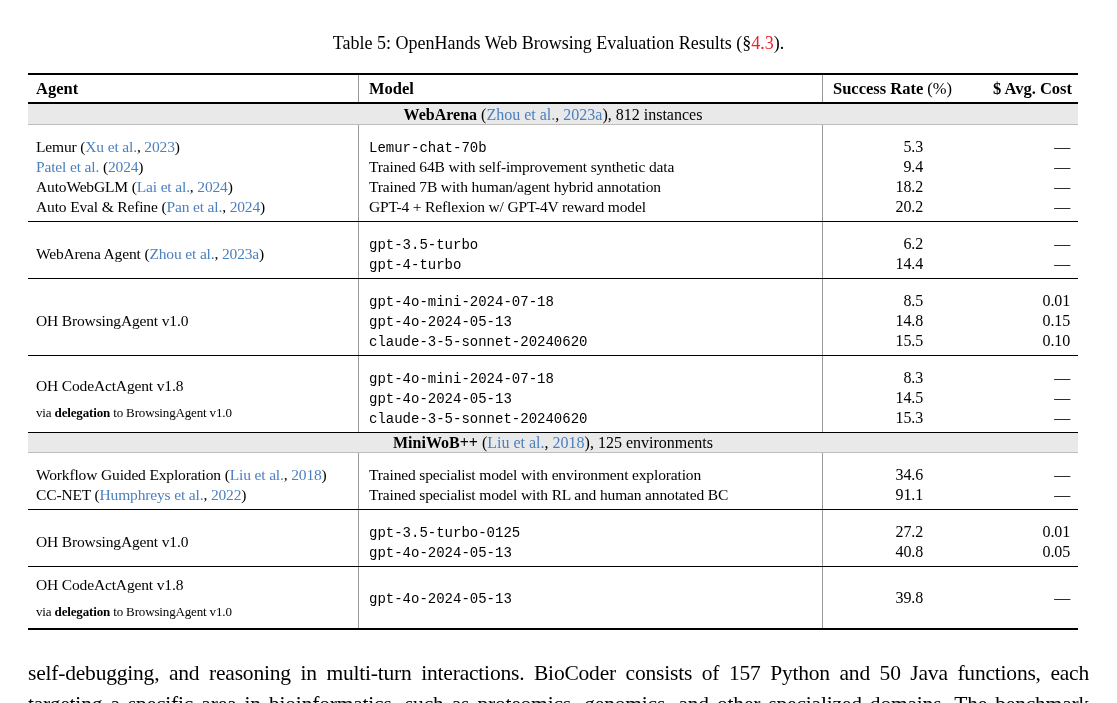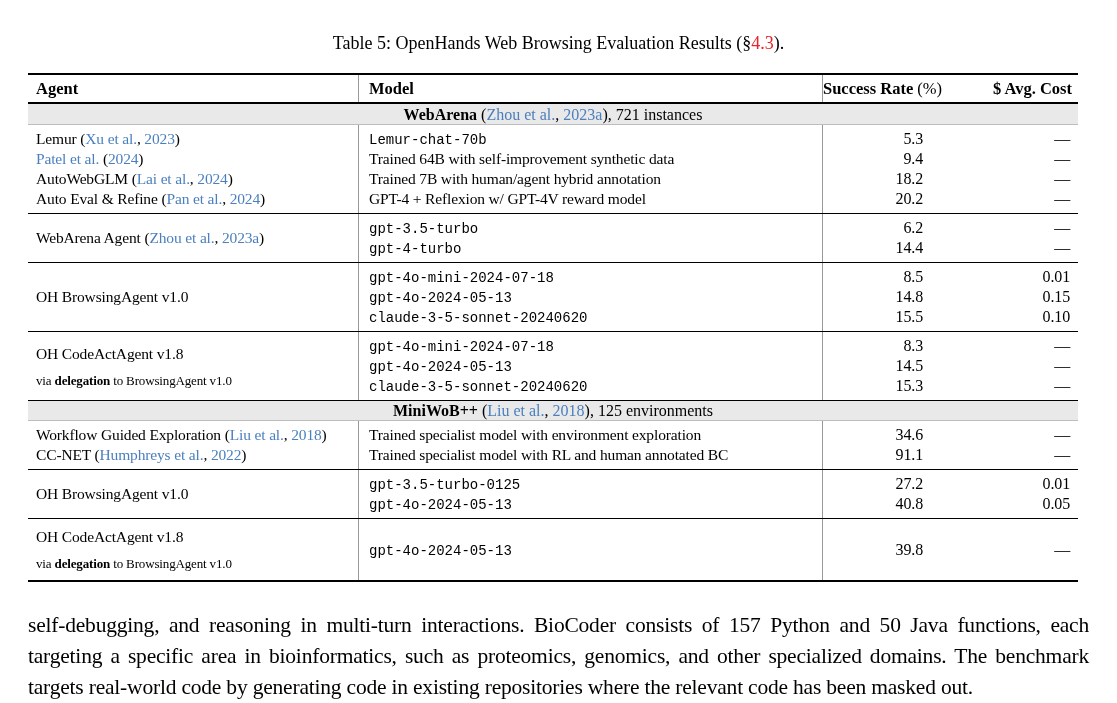--- a/index.html
+++ b/index.html
@@ -10,31 +10,31 @@
   .title { text-align:center; font-size:18px; line-height:26px; margin-bottom:17px; white-space:nowrap; }
   .title .ref { color:var(--red); }
 
   .tbl { width:1050px; border-top:2px solid #000; border-bottom:2.5px solid #000; }
 
   .hrow { display:flex; align-items:stretch; height:29px; border-bottom:2.5px solid #000;
           font-weight:bold; font-size:16.5px; }
   .hc { display:flex; align-items:center; }
   .hc.agent   { width:330px; padding-left:8px; }
   .hc.model   { width:464px; border-left:1px solid #999; padding-left:10px; }
-  .hc.success { width:163px; border-left:1px solid #999; padding-left:0; white-space:nowrap; }
+  .hc.success { width:163px; border-left:1px solid #999; padding-left:10px; white-space:nowrap; }
   .hc.success .unit { font-weight:normal; margin-left:4px; }
   .hc.cost    { width:93px; justify-content:flex-end; padding-right:6px; white-space:nowrap; }
 
   .band { height:21px; background:var(--band); display:flex; justify-content:center; align-items:flex-end;
           font-size:16px; border-bottom:1px solid #bdbdbd; white-space:pre; }
   .band.ruled { border-top:1.5px solid #000; }
 
   .group { display:flex; align-items:stretch; }
   .group.ruled { border-top:1.5px solid #000; }
-  .cell { display:flex; flex-direction:column; justify-content:center; padding-top:4px; padding-bottom:4px; }
+  .cell { display:flex; flex-direction:column; justify-content:center; padding-top:12px; padding-bottom:4px; }
   .cell.agent   { width:330px; padding-left:8px; }
   .cell.model   { width:464px; border-left:1px solid #999; padding-left:10px; }
   .cell.success { width:163px; border-left:1px solid #999; align-items:flex-end; padding-right:62px; }
   .cell.cost    { width:93px;  align-items:flex-end; padding-right:8px; }
   .group.tall .cell { padding-top:8px; padding-bottom:8px; }
 
   .line { height:20px; line-height:20px; font-size:15.5px; letter-spacing:-0.15px; white-space:pre; }
   .line.sm { height:17px; line-height:17px; font-size:13px;margin-top:8px; }
   .line.num { font-size:16px;text-align:center; }
   .link { color:var(--link); }
@@ -55,21 +55,21 @@
     <div class="hrow">
       <div class="hc agent">Agent</div>
       <div class="hc model">Model</div>
       <div class="hc success">
           <span>Success Rate</span>
           <span class="unit">(%)</span>
         </div>
       <div class="hc cost">$ Avg. Cost</div>
     </div>
     <div id="tbl-body">
-        <div class="band"><span class="b">WebArena</span><span> (</span><span class="link">Zhou et al.</span><span>, </span><span class="link">2023a</span><span>), 721 instances</span></div>
+        <div class="band"><span class="b">WebArena</span><span> (</span><span class="link">Zhou et al.</span><span>, </span><span class="link">2023a</span><span>), 812 instances</span></div>
         <div class="group">
           <div class="cell agent">
             <div class="line"><span>Lemur (</span><span class="link">Xu et al.</span><span>, </span><span class="link">2023</span><span>)</span></div>
             <div class="line"><span class="link">Patel et al.</span><span> (</span><span class="link">2024</span><span>)</span></div>
             <div class="line"><span>AutoWebGLM (</span><span class="link">Lai et al.</span><span>, </span><span class="link">2024</span><span>)</span></div>
             <div class="line"><span>Auto Eval &amp; Refine (</span><span class="link">Pan et al.</span><span>, </span><span class="link">2024</span><span>)</span></div>
           </div>
           <div class="cell model">
             <div class="line"><span class="mono">Lemur-chat-70b</span></div>
             <div class="line"><span>Trained 64B with self-improvement synthetic data</span></div>

